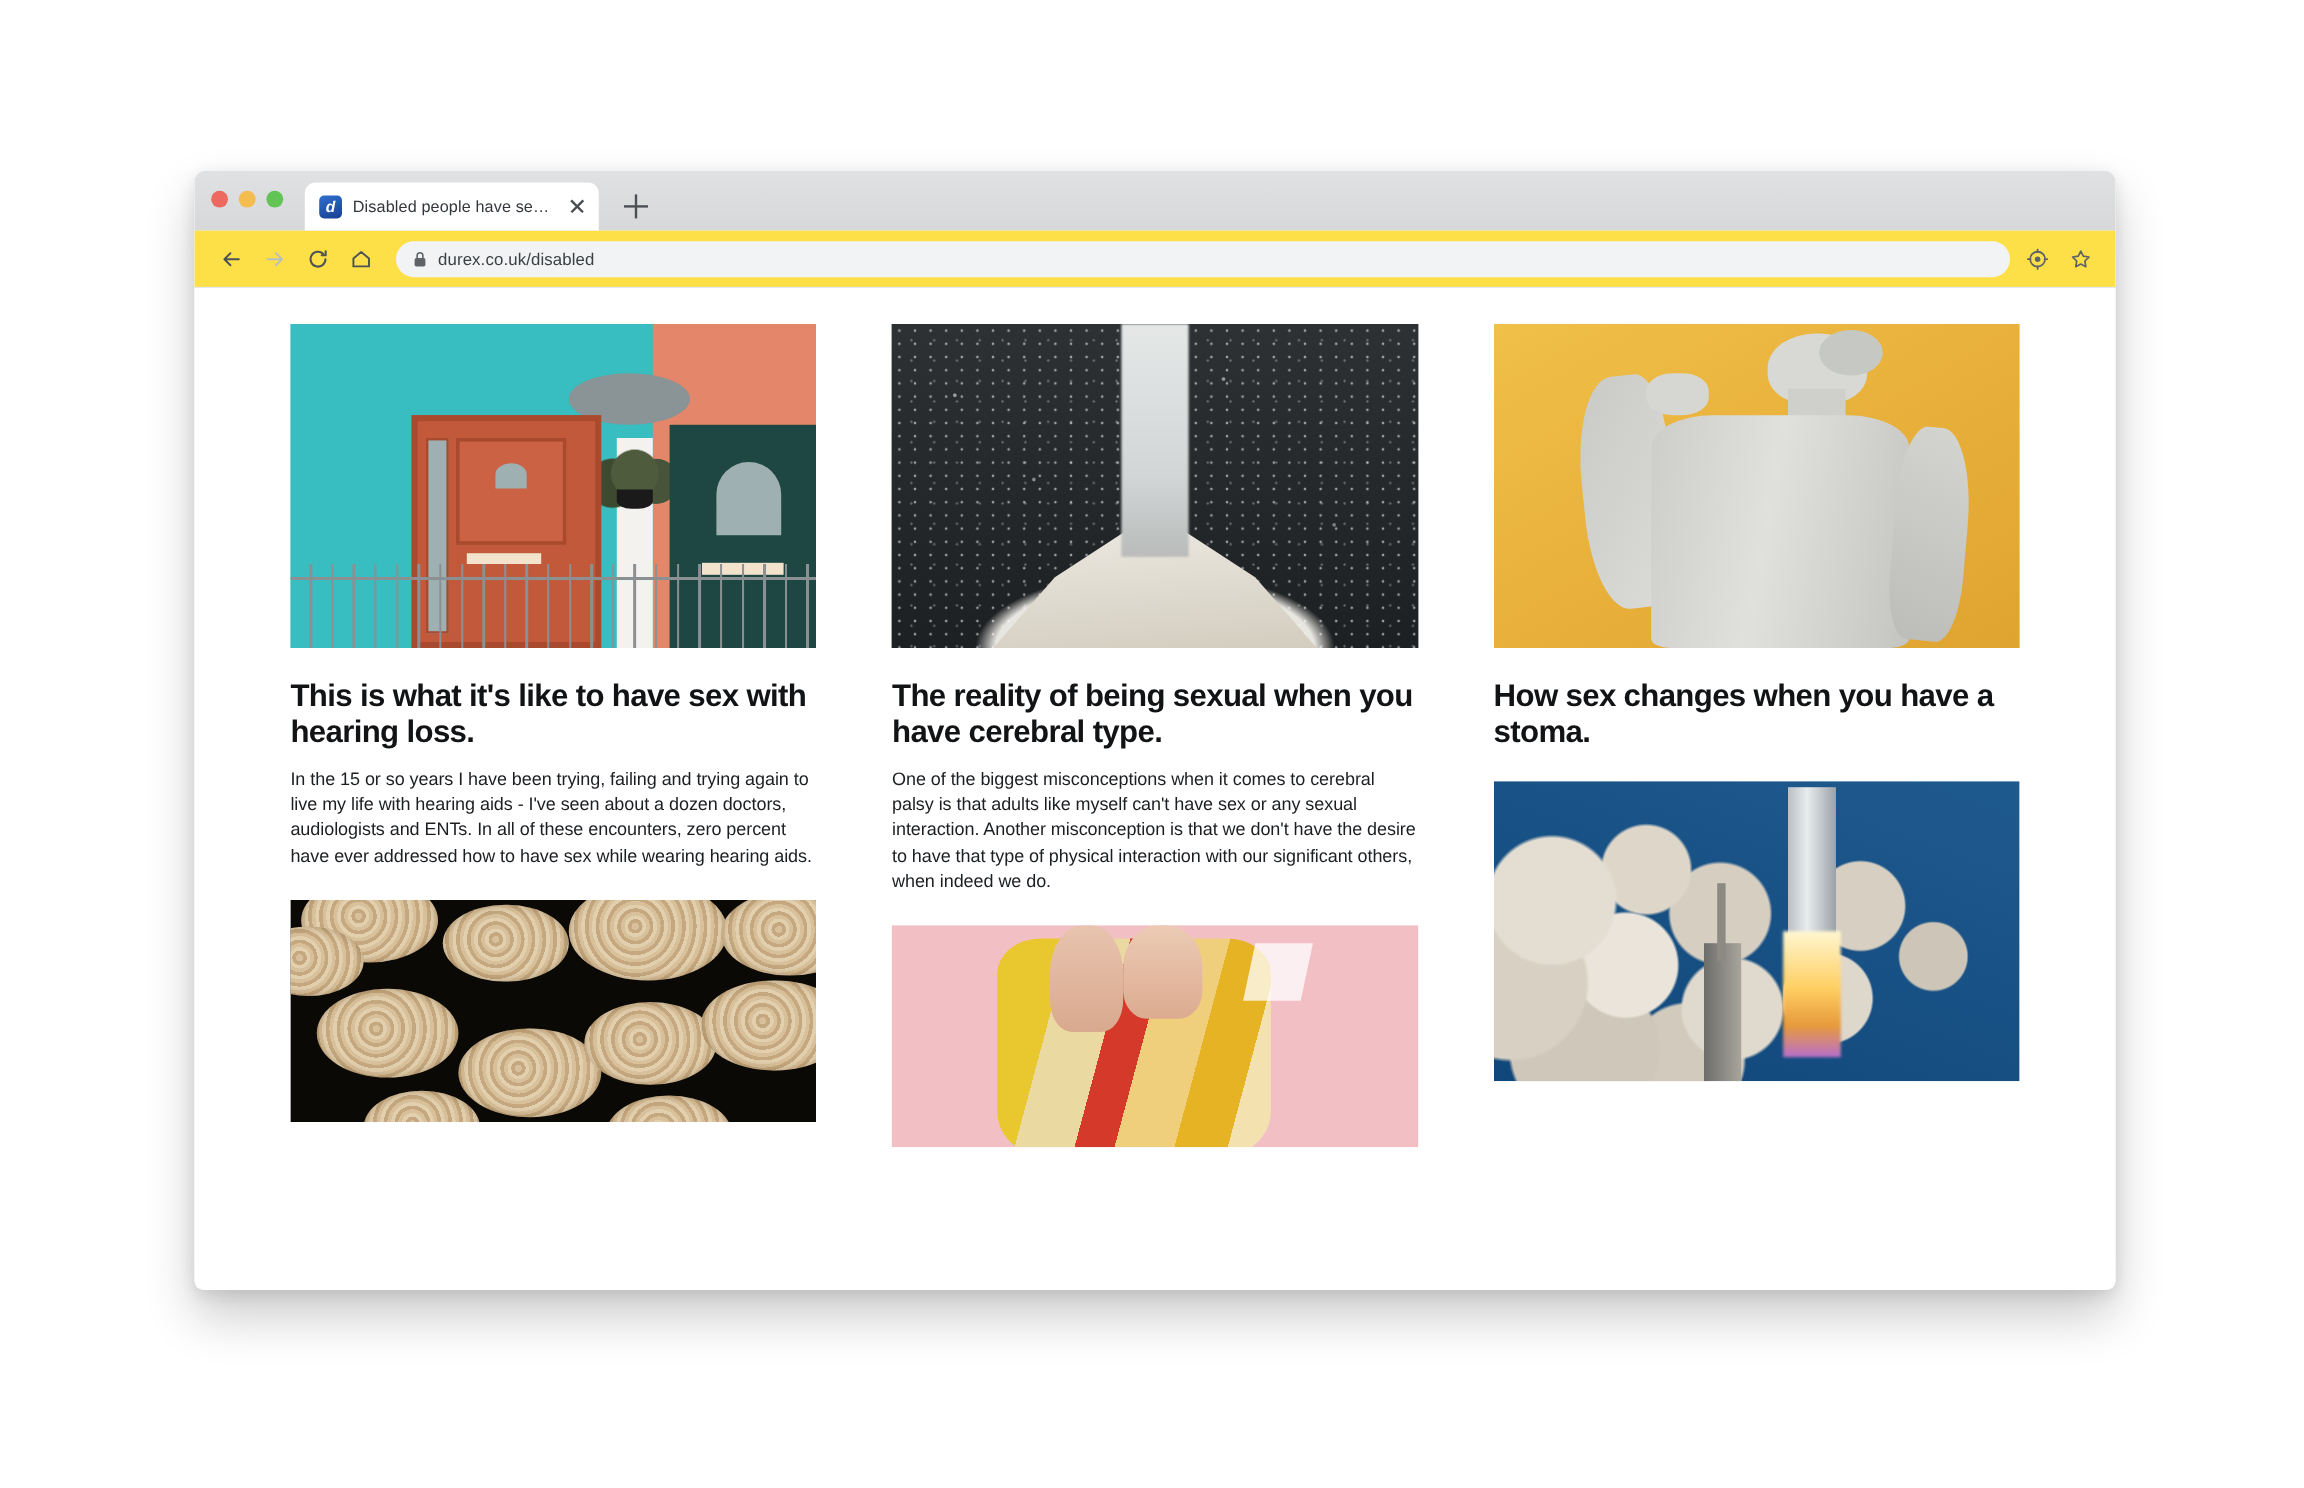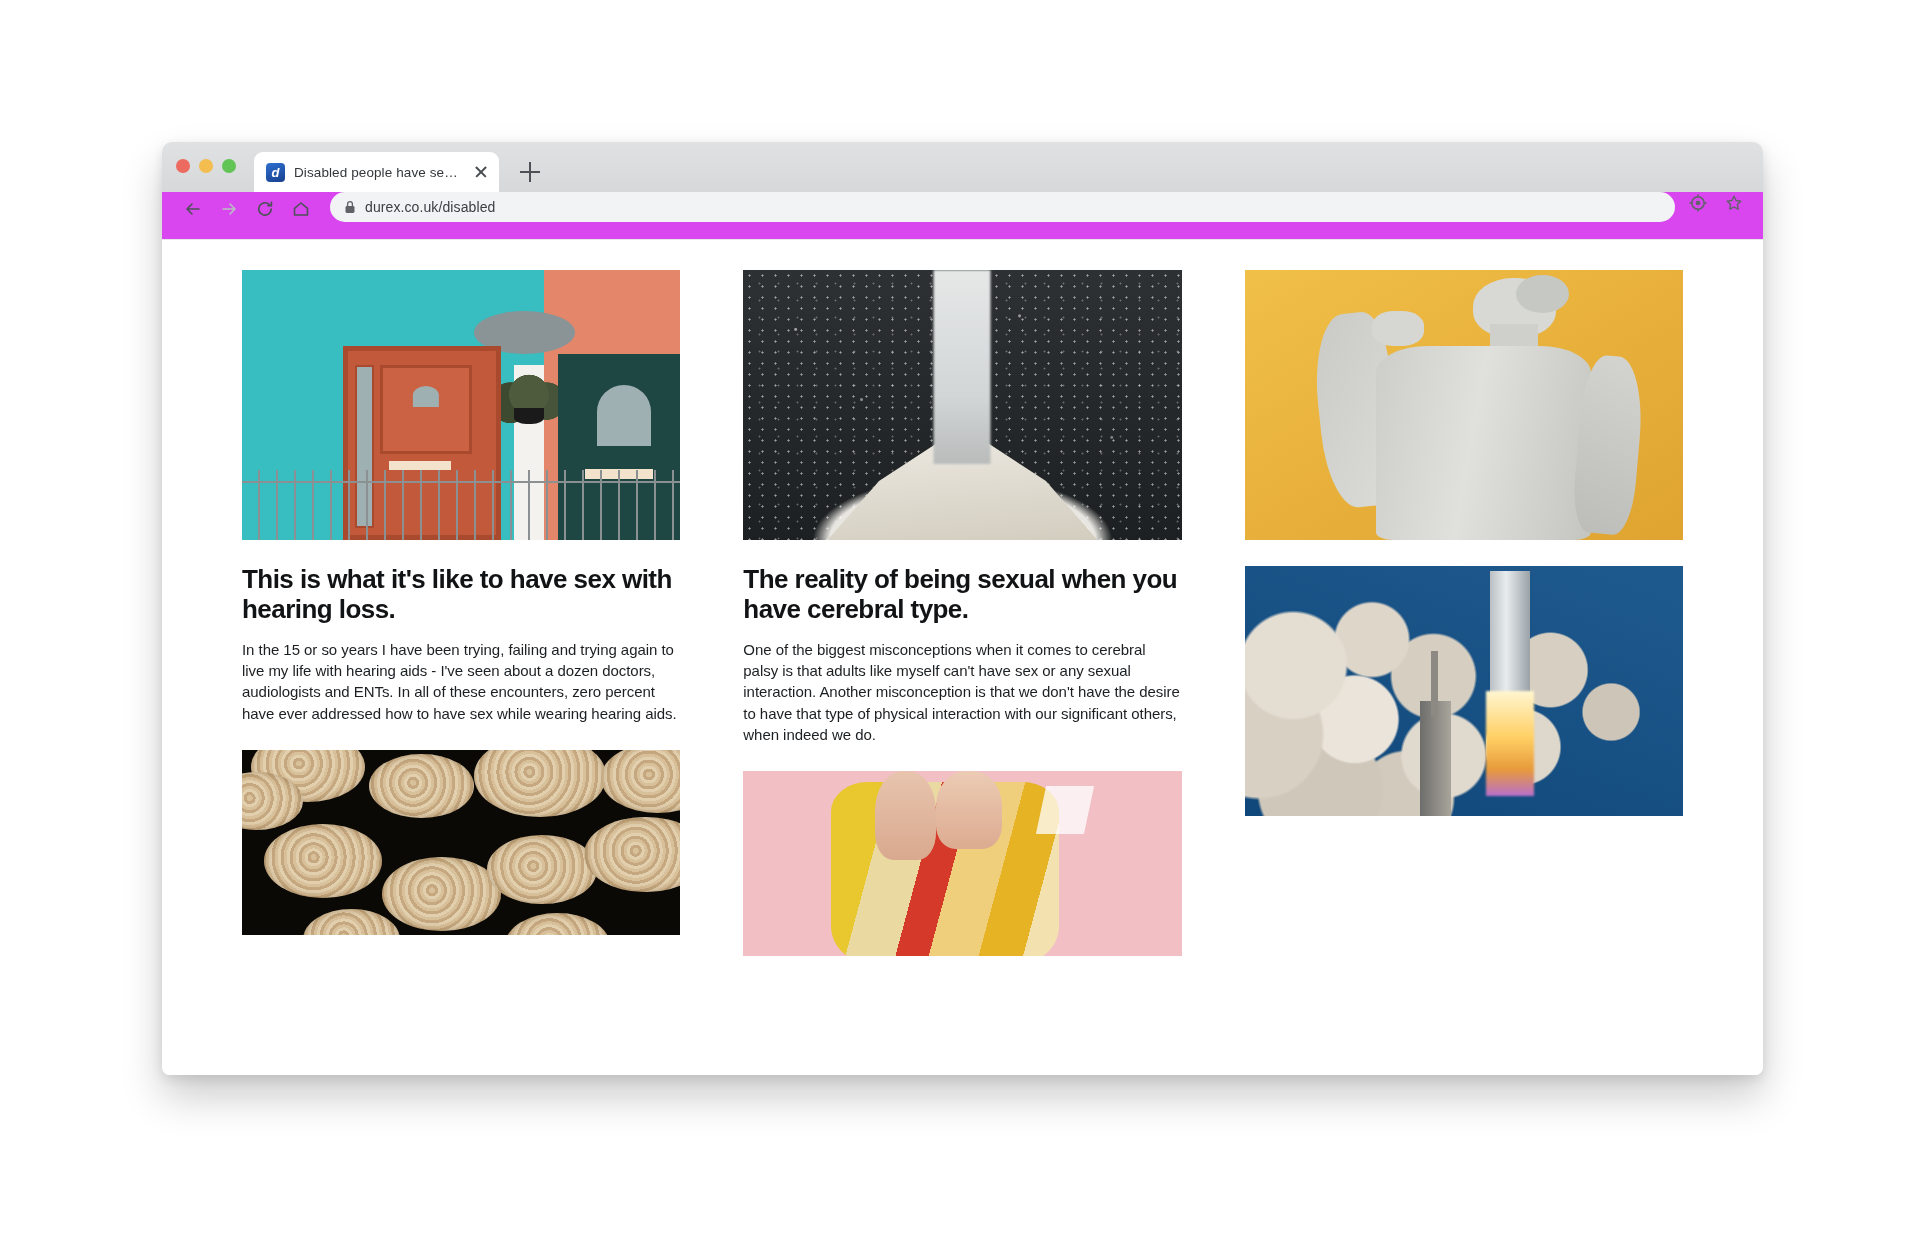--- a/index.html
+++ b/index.html
@@ -106,23 +106,24 @@
     content: "";
     position: absolute;
     background: #4d5155;
   }
   .new-tab::before { left: 3px; top: 12px; width: 20px; height: 2px; }
   .new-tab::after  { top: 3px; left: 12px; height: 20px; width: 2px; }
 
   
   .toolbar {
     height: 48px;
-    background: #d946ef;
+    background: #fde047;
     border-bottom: 1px solid #e6e7e8;
     display: flex;
+    align-items: center;
     padding: 0 18px 0 14px;
     gap: 2px;
     flex: 0 0 auto;
   }
   .nav-btn {
     width: 34px; height: 34px;
     display: flex; align-items: center; justify-content: center;
     color: #4c5257;
     border-radius: 50%;
   }
@@ -211,20 +212,21 @@
     padding: 3px 9px 4px 9px;
     border-radius: 11px;
     line-height: 1;
   }
 
   
   .columns {
     display: flex;
     gap: 63px;
     align-items: flex-start;
+    justify-content: flex-end;
   }
   .column { flex: 1 1 0; min-width: 0; }
 
   .card { margin-bottom: 0; }
   .card + .card { margin-top: 26px; }
 
   .card-media {
     width: 100%;
     display: block;
     overflow: hidden;
@@ -604,20 +606,21 @@
           <div class="card">
             <div class="card-media img-statue">
               <div class="statue-arm-l"></div>
               <div class="statue-fist"></div>
               <div class="statue-head"></div>
               <div class="statue-hair"></div>
               <div class="statue-neck"></div>
               <div class="statue-torso"></div>
               <div class="statue-arm-r"></div>
             </div>
+            <div class="card-title">How sex changes when you have a stoma.</div>
           </div>
 
           <div class="card clip-bottom">
             <div class="card-media img-rocket">
               <div class="rocket-smoke"></div>
               <div class="rocket-smoke-r"></div>
               <div class="rocket-body"></div>
               <div class="rocket-flame"></div>
               <div class="rocket-tower"></div>
               <div class="rocket-mast"></div>

